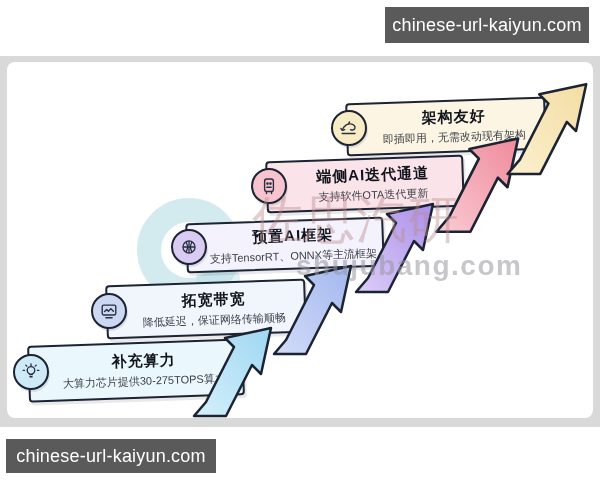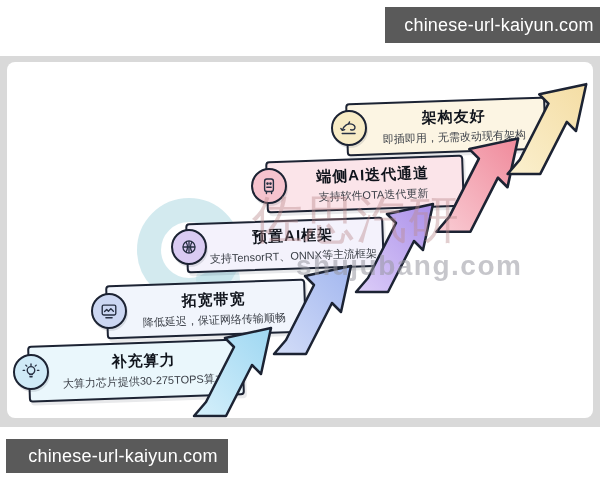--- a/index.html
+++ b/index.html
@@ -4,21 +4,21 @@
 <style>
   html,body{margin:0;padding:0;}
   body{width:600px;height:480px;background:#ffffff;font-family:"Liberation Sans","DejaVu Sans",sans-serif;overflow:hidden;}
   .stage{position:relative;width:600px;height:480px;}
 
   
   .frame-band{position:absolute;left:0;top:56px;width:600px;height:371px;background:#d9d9d9;}
   .canvas{position:absolute;left:7px;top:62px;width:586px;height:356px;background:#ffffff;border-radius:8px;}
 
   
-  .wm-box{position:absolute;display:flex;align-items:center;justify-content:center;color:#ffffff;font-size:18px;letter-spacing:0.2px;padding-left:12px;}
+  .wm-box{position:absolute;display:flex;align-items:center;justify-content:center;color:#ffffff;font-size:18px;letter-spacing:0.2px;}
   .wm-top{left:385px;top:7px;width:204px;height:36px;}
   .wm-bottom{left:6px;top:439px;width:210px;height:34px;}
 
   
   .logo-donut{position:absolute;left:137px;top:198px;width:56px;height:56px;border:24px solid rgba(167,213,223,0.5);border-radius:50%;z-index:1;}
   .logo-blob{position:absolute;left:196px;top:258px;width:44px;height:44px;background:rgba(180,220,228,0.4);border-radius:50%;z-index:1;}
   .logo-triangle{position:absolute;left:246px;top:234px;width:0;height:0;border-top:8px solid transparent;border-bottom:8px solid transparent;border-right:13px solid rgba(236,214,138,0.75);z-index:1;}
   .wm-brand{position:absolute;left:252px;top:192px;font-size:51px;font-weight:400;letter-spacing:1px;line-height:1.1;z-index:6;white-space:nowrap;}
   .wm-site{position:absolute;left:250px;top:250px;font-size:28px;font-weight:700;letter-spacing:1.5px;z-index:6;white-space:nowrap;margin-left:46px;}
 

